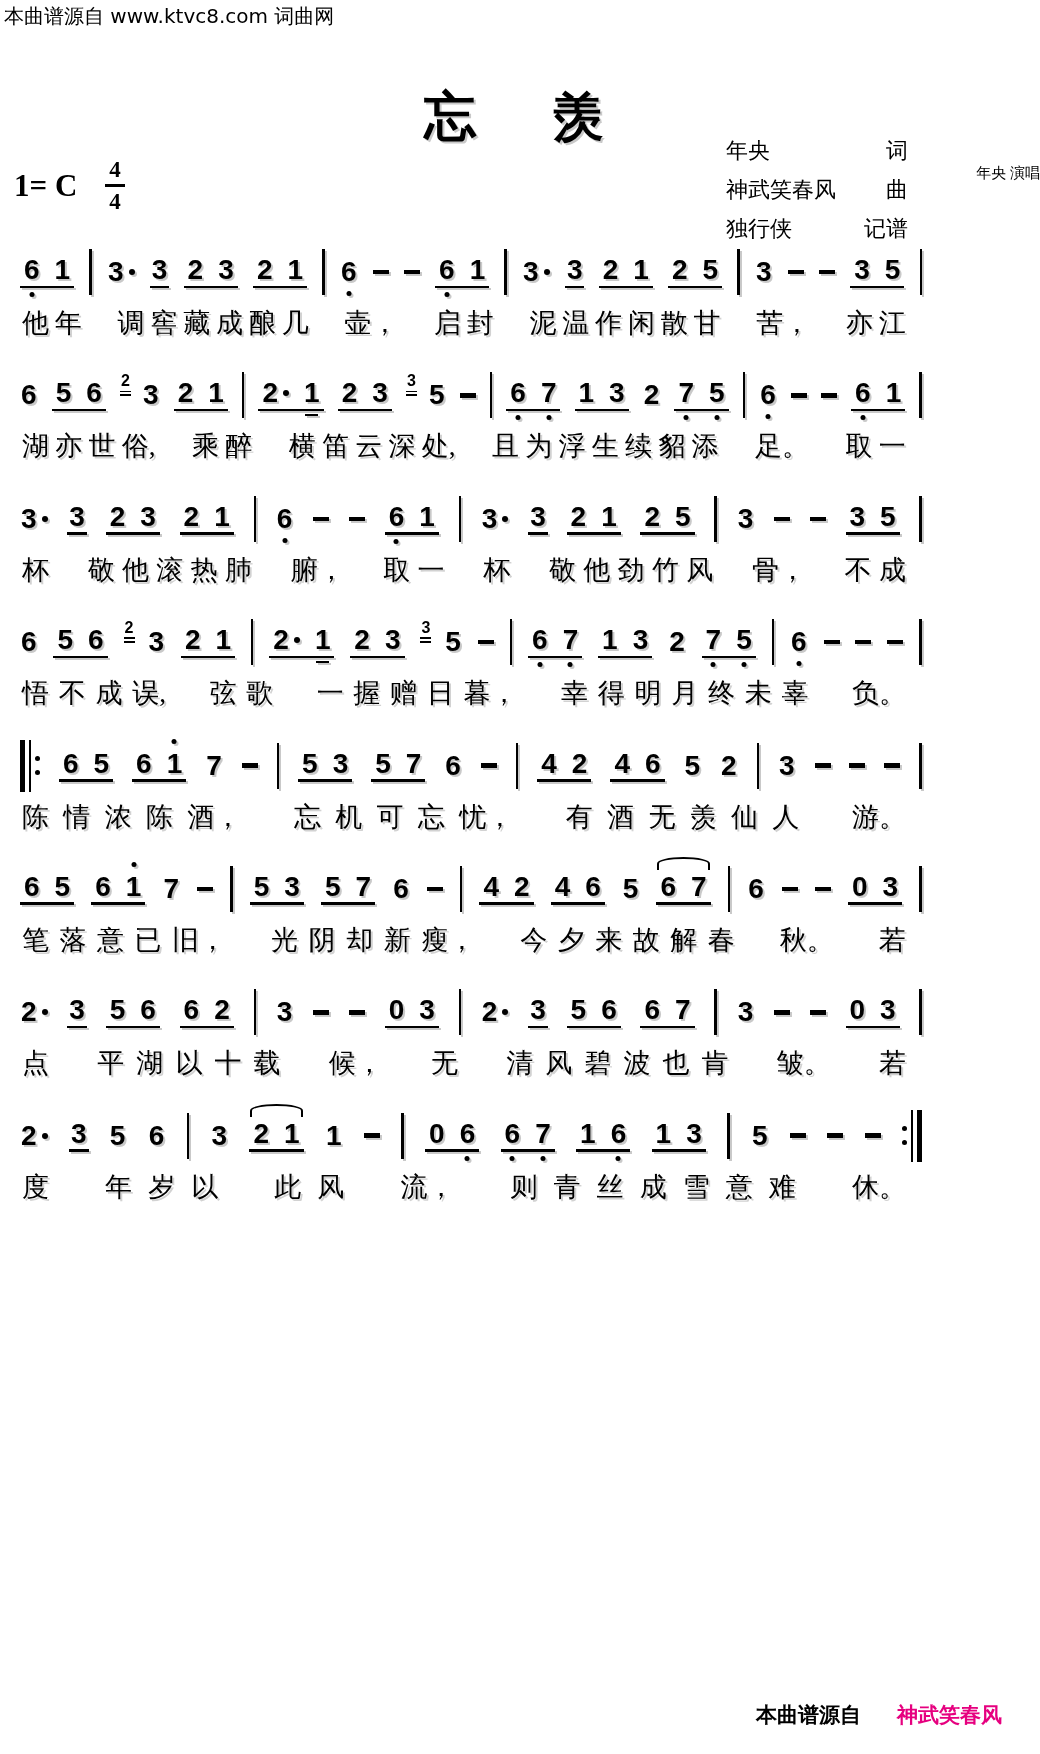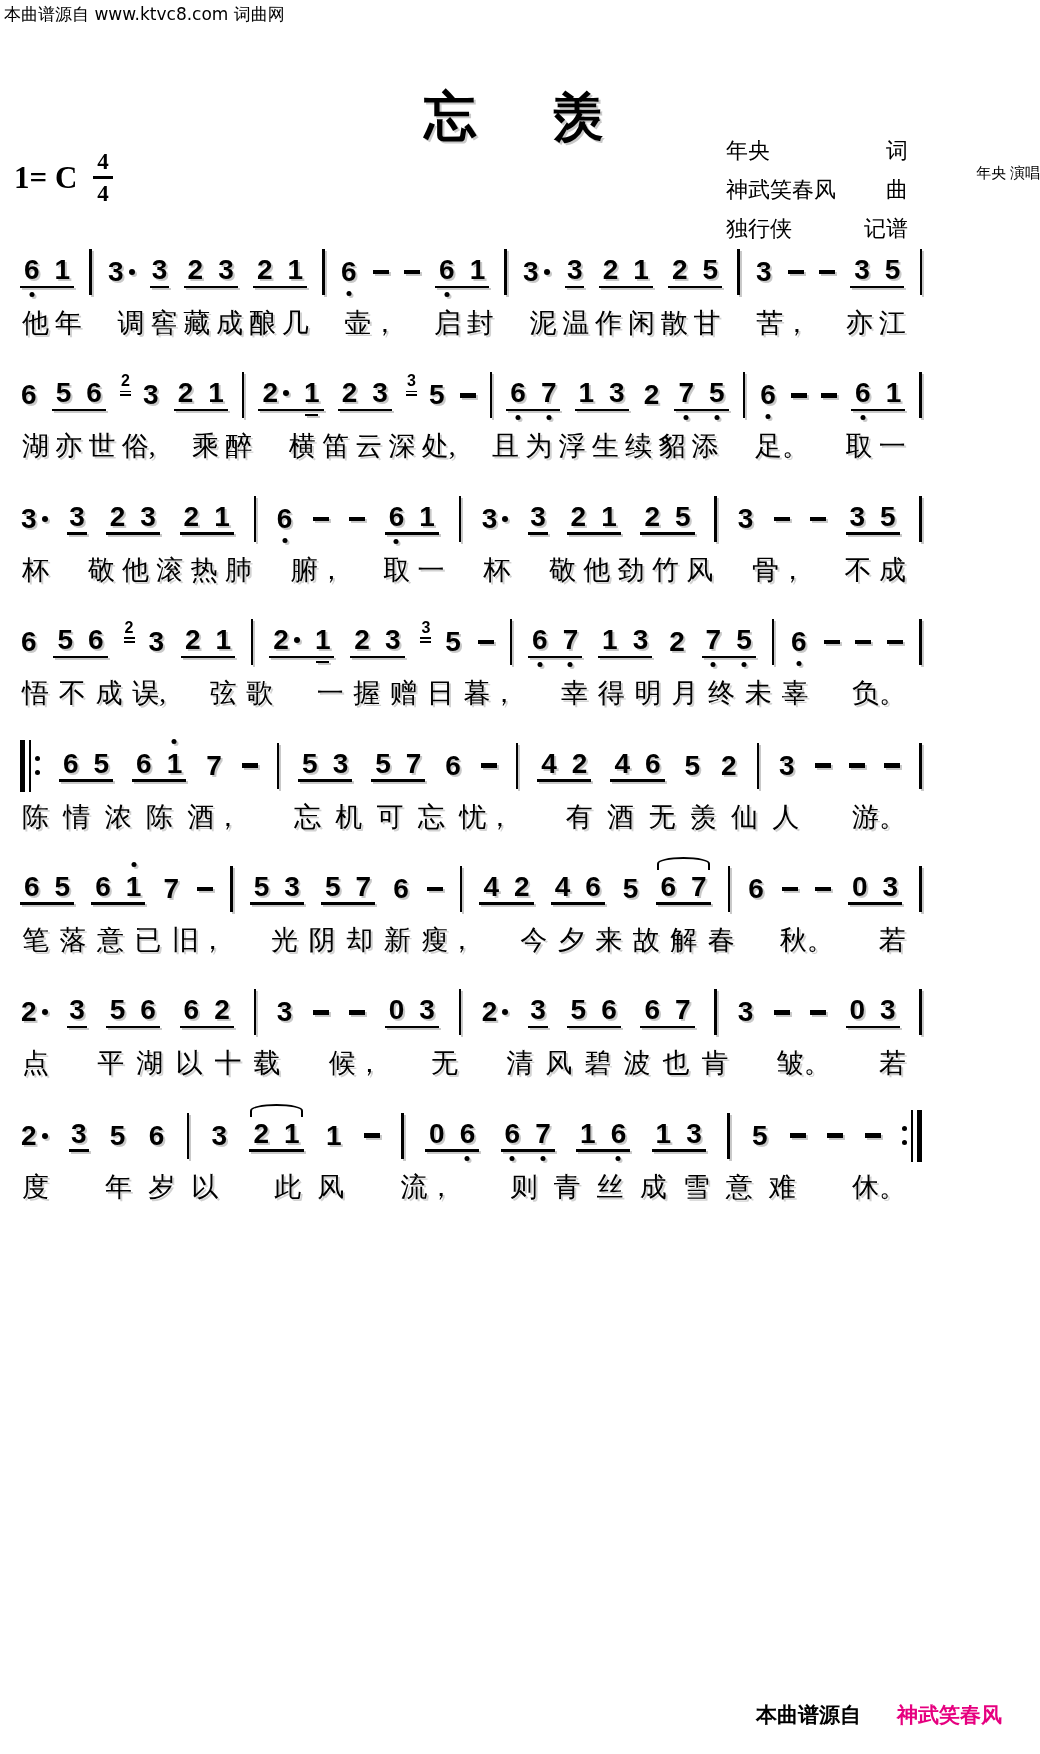--- a/index.html
+++ b/index.html
@@ -1,29 +1,29 @@
 <!DOCTYPE html>
 <html><head>
 <meta charset="utf-8">
 <style>
   html,body{margin:0;padding:0;}
   body{
     width:1040px;height:1754px;background:#fff;position:relative;
     font-family:"Liberation Sans",sans-serif;color:#000;overflow:hidden;
   }
   
-  .watermark{position:absolute;top:3px;left:4px;font-size:17px;font-family:"DejaVu Sans",sans-serif;}
+  .watermark{position:absolute;top:3px;left:4px;font-size:20px;font-family:"DejaVu Sans",sans-serif;}
   
   .header{position:absolute;top:88px;left:0;width:100%;height:160px;}
   .title{position:absolute;top:0;left:0;width:100%;text-align:center;margin:0;
     font-family:"Liberation Serif",serif;font-weight:bold;font-size:52px;line-height:1.1;
     letter-spacing:12px;white-space:pre;text-shadow:2px 2px 0 #c9c9c9;}
   .performer{position:absolute;top:76px;left:0;width:100%;text-align:right;
     font-family:"Liberation Serif",serif;font-size:15px;}
-  .keysig{position:absolute;top:62px;left:14px;display:flex;align-items:center;gap:16px;
+  .keysig{position:absolute;top:70px;left:14px;display:flex;align-items:center;gap:28px;
     font-family:"Liberation Serif",serif;font-weight:bold;font-size:31px;}
   .timesig{display:inline-flex;flex-direction:column;align-items:center;font-size:23px;line-height:1;}
   .timesig .num{border-bottom:3px solid #000;padding:0 4px 3px;}
   .timesig .den{padding-top:3px;}
   .credits{position:absolute;top:48px;right:132px;width:182px;
     font-family:"Liberation Serif",serif;font-size:22px;}
   .credits .crow{display:flex;justify-content:space-between;margin-bottom:9px;white-space:nowrap;}
   
   .score{position:absolute;top:246px;left:20px;width:902px;}
   .line{margin-bottom:30px;}

